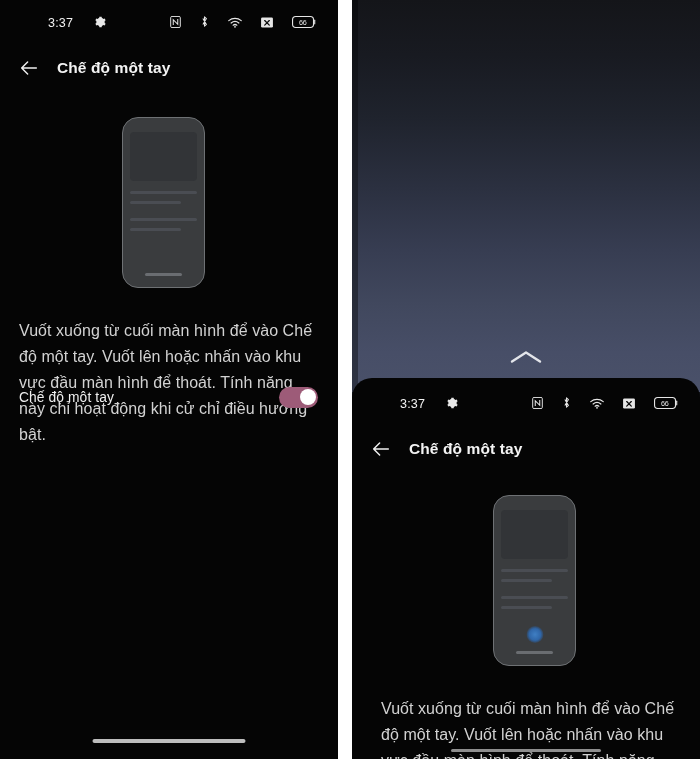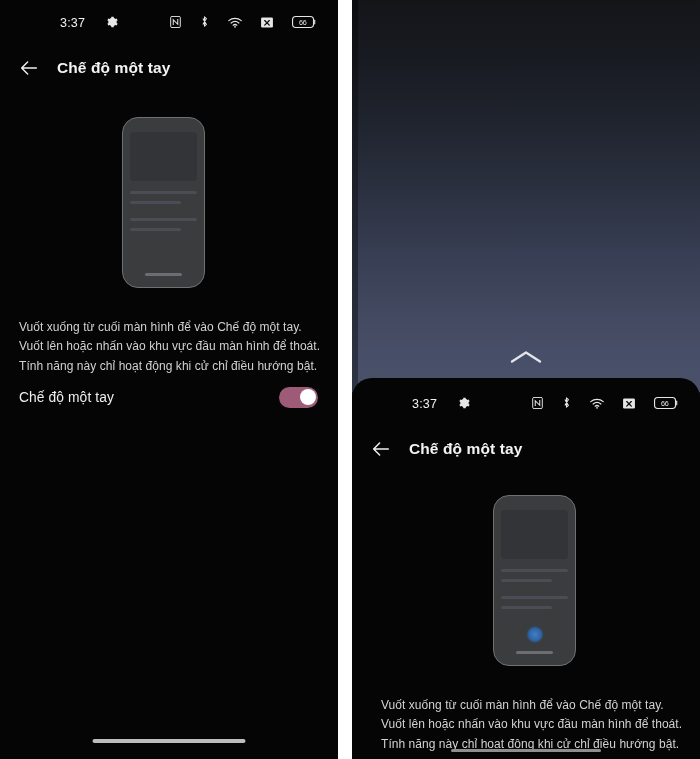--- a/index.html
+++ b/index.html
@@ -6,21 +6,21 @@
   html,body{
     width:700px; height:759px;
     background:#ffffff;
     font-family:"Liberation Sans","DejaVu Sans",sans-serif;
     overflow:hidden;
   }
   .stage{ position:relative; width:700px; height:759px; background:#ffffff; }
 
   
   .statusbar{
-    position:absolute; left:12px; right:0;
+    position:absolute; left:0; right:0;
     height:30px;
     display:flex; align-items:center;
   }
   .sb-left{ display:flex; align-items:center; gap:9px; margin-left:48px; }
   .sb-time{ color:#f2f2f2; font-size:12.5px; letter-spacing:.2px; }
   .sb-right{ position:absolute; right:22px; display:flex; align-items:center; gap:7px; }
   .sb-icon{ display:block;padding-left:12px; }
 
   .appbar{ position:absolute; left:0; right:0; height:42px; display:flex; align-items:center; }
   .back-arrow{ margin-left:18px; width:22px; height:22px; flex:0 0 auto; }
@@ -45,21 +45,21 @@
   }
   .touch-dot{
     position:absolute; left:50%; transform:translateX(-50%);
     bottom:13%;
     width:17px; height:17px; border-radius:50%;
     background:radial-gradient(circle, #3f7fc4 0%, #2f66a8 48%, rgba(40,78,126,0.25) 72%, rgba(40,78,126,0) 100%);
   }
 
   .desc{
     position:absolute;
-    color:#d2d2d2; font-size:12px; line-height:1.62; letter-spacing:.05px;
+    color:#d2d2d2; font-size:16px; line-height:1.62; letter-spacing:.05px;
   }
 
   
   #left-panel{
     position:absolute; left:0; top:0; width:338px; height:759px;
     background:#050505; overflow:hidden;
   }
   #left-panel .statusbar{ top:8px; }
   #left-panel .appbar{ top:47px; }
   #left-illus{ left:122px; top:117px; width:83px; height:171px; }

